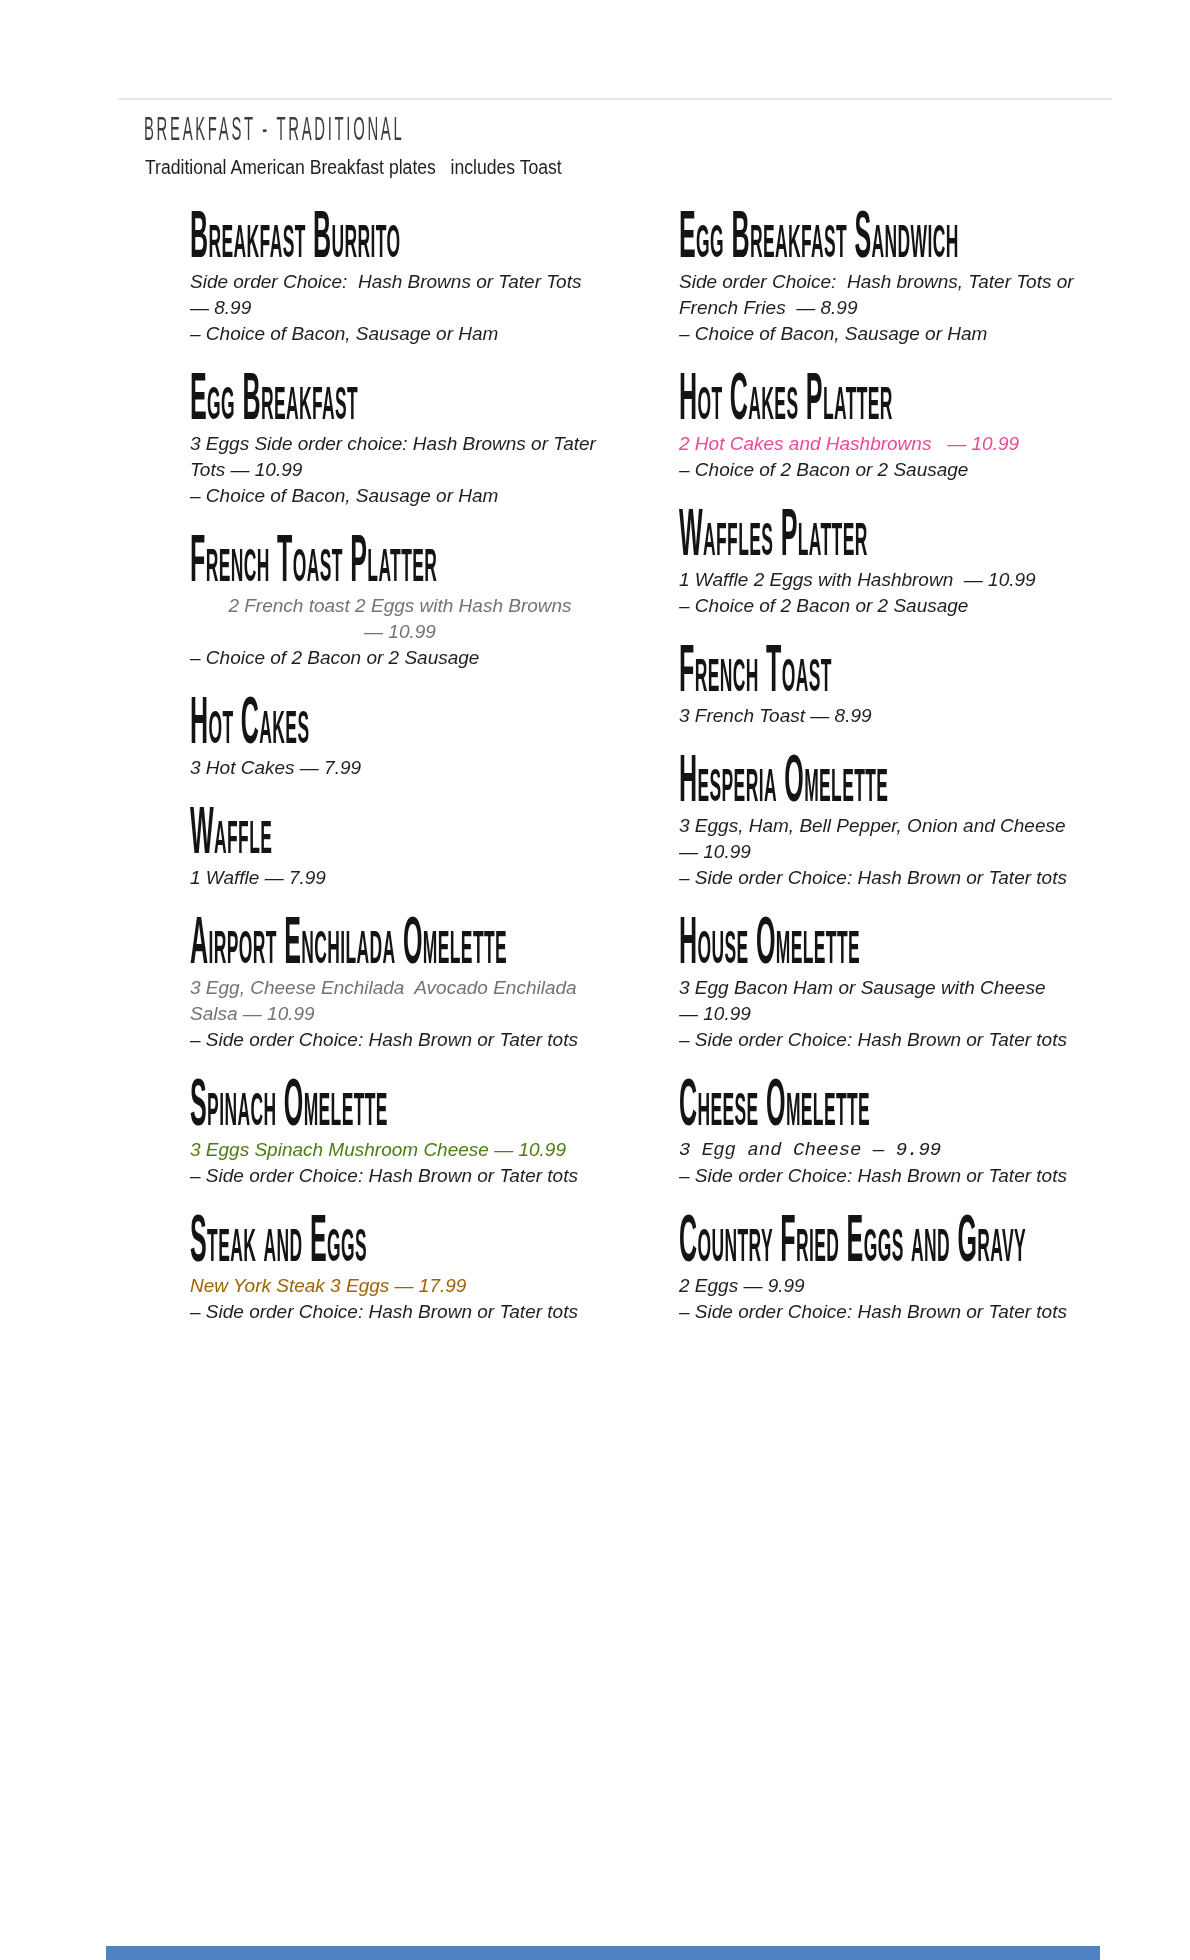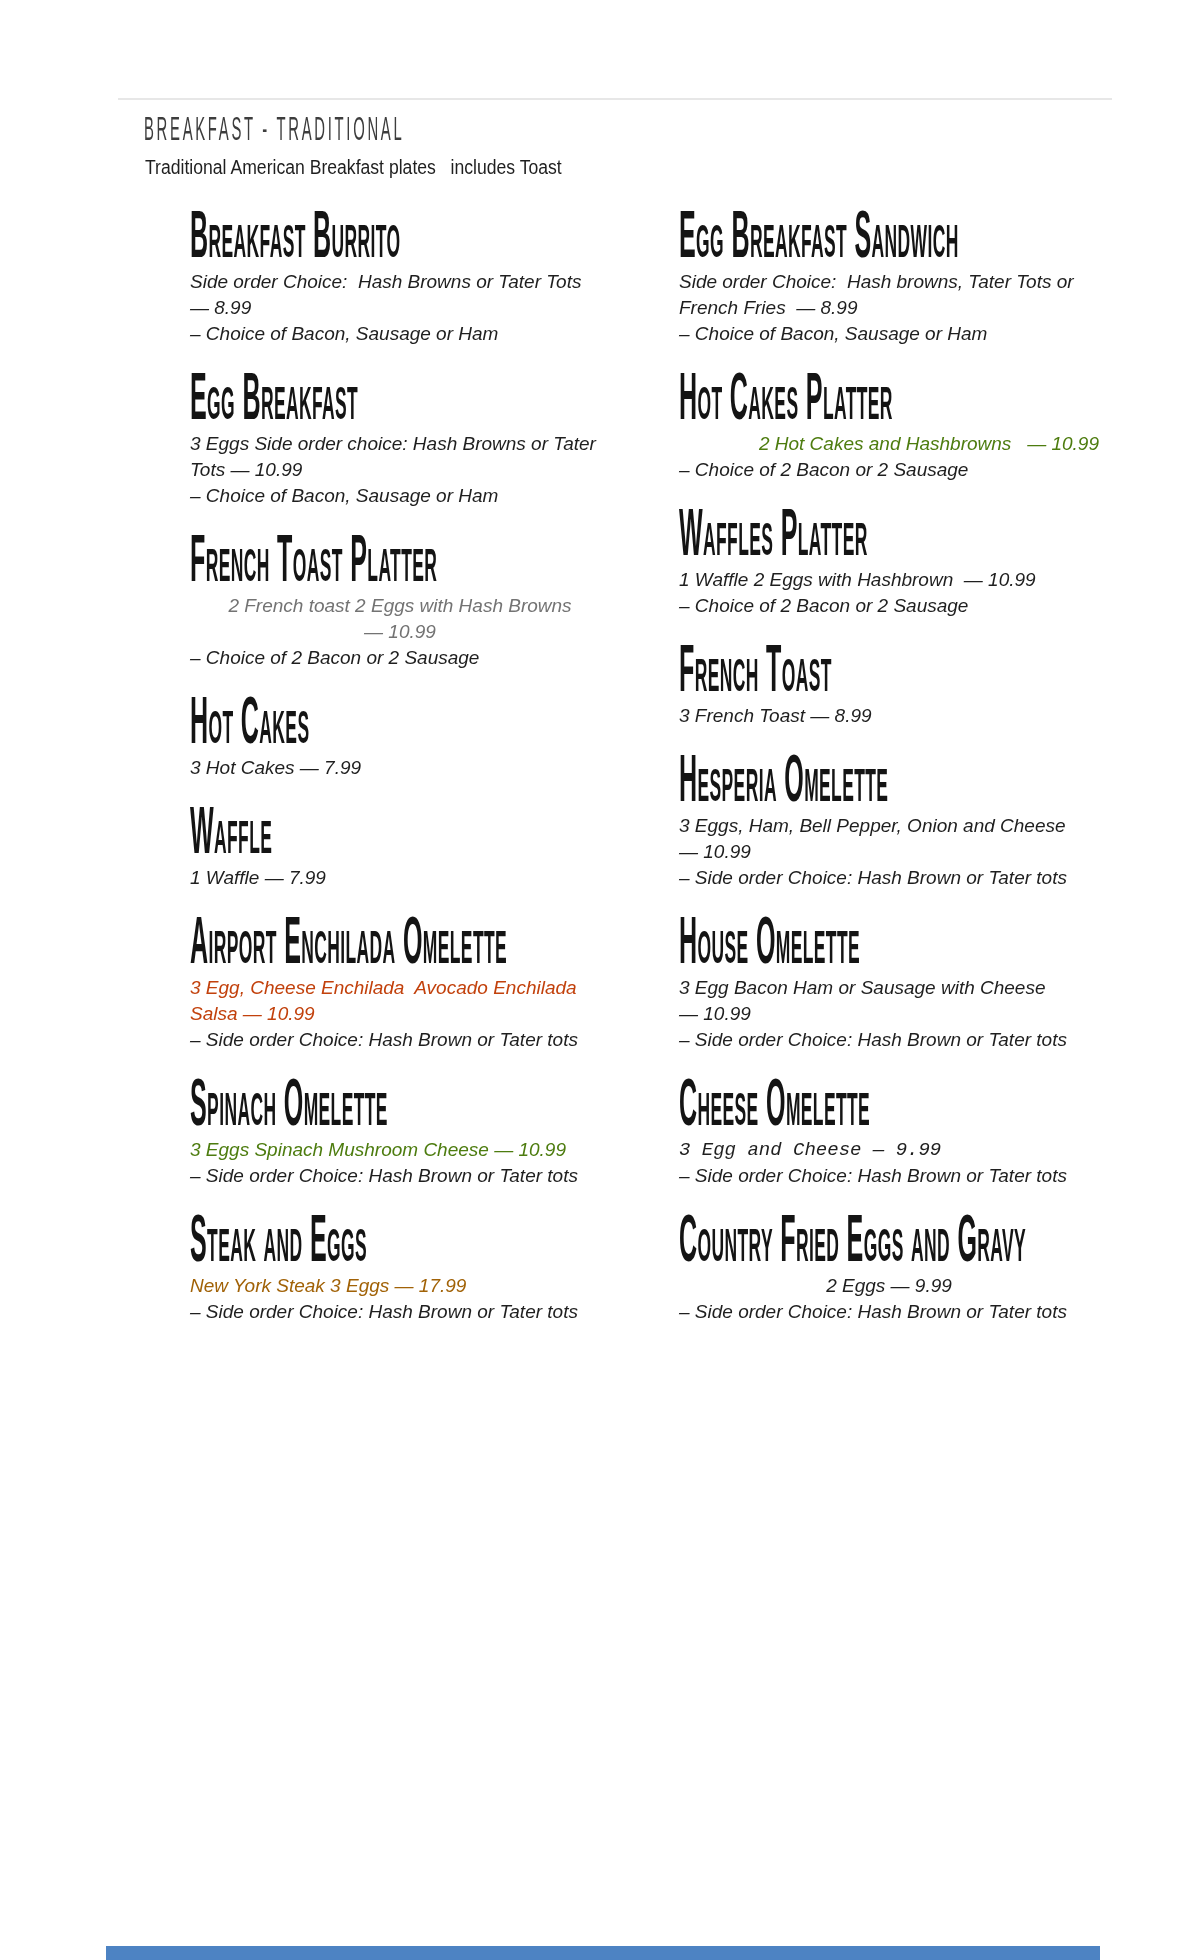--- a/index.html
+++ b/index.html
@@ -121,21 +121,21 @@
   </div>
 
   <div class="menu-item">
     <h3 class="menu-item-name" style="color: rgb(20, 20, 20);">Waffle</h3>
     <p class="menu-item-desc" style="color: rgb(31, 31, 31);">1 Waffle —&nbsp;7.99</p>
 
   </div>
 
   <div class="menu-item">
     <h3 class="menu-item-name" style="color: rgb(20, 20, 20);">Airport Enchilada Omelette</h3>
-    <p class="menu-item-desc" style="color: #c2410c;">3 Egg, Cheese Enchilada  Avocado Enchilada Salsa —&nbsp;10.99</p>
+    <p class="menu-item-desc" style="color: #737373;">3 Egg, Cheese Enchilada  Avocado Enchilada Salsa —&nbsp;10.99</p>
     <p class="menu-item-note" style="color: rgb(31, 31, 31);">– Side order Choice: Hash Brown or Tater tots</p>
   </div>
 
   <div class="menu-item">
     <h3 class="menu-item-name" style="color: rgb(20, 20, 20);">Spinach Omelette</h3>
     <p class="menu-item-desc" style="color: #4d7c0f;">3 Eggs Spinach Mushroom Cheese —&nbsp;10.99</p>
     <p class="menu-item-note" style="color: rgb(31, 31, 31);">– Side order Choice: Hash Brown or Tater tots</p>
   </div>
 
   <div class="menu-item">
@@ -146,21 +146,21 @@
 </div>
     <div class="menu-column">
   <div class="menu-item">
     <h3 class="menu-item-name" style="color: rgb(20, 20, 20);">Egg Breakfast Sandwich</h3>
     <p class="menu-item-desc" style="color: rgb(31, 31, 31);">Side order Choice:  Hash browns, Tater Tots or French Fries  —&nbsp;8.99</p>
     <p class="menu-item-note" style="color: rgb(31, 31, 31);">– Choice of Bacon, Sausage or Ham</p>
   </div>
 
   <div class="menu-item">
     <h3 class="menu-item-name" style="color: rgb(20, 20, 20);">Hot Cakes Platter</h3>
-    <p class="menu-item-desc" style="color: #4d7c0f; text-align: right;">2 Hot Cakes and Hashbrowns   —&nbsp;10.99</p>
+    <p class="menu-item-desc" style="color: #ec4899;">2 Hot Cakes and Hashbrowns   —&nbsp;10.99</p>
     <p class="menu-item-note" style="color: rgb(31, 31, 31);">– Choice of 2 Bacon or 2 Sausage</p>
   </div>
 
   <div class="menu-item">
     <h3 class="menu-item-name" style="color: rgb(20, 20, 20);">Waffles Platter</h3>
     <p class="menu-item-desc" style="color: rgb(31, 31, 31);">1 Waffle 2 Eggs with Hashbrown  —&nbsp;10.99</p>
     <p class="menu-item-note" style="color: rgb(31, 31, 31);">– Choice of 2 Bacon or 2 Sausage</p>
   </div>
 
   <div class="menu-item">
@@ -182,20 +182,20 @@
   </div>
 
   <div class="menu-item">
     <h3 class="menu-item-name" style="color: rgb(20, 20, 20);">Cheese Omelette</h3>
     <p class="menu-item-desc" style="color: rgb(31, 31, 31); font-family: Liberation Mono, monospace;">3 Egg and Cheese —&nbsp;9.99</p>
     <p class="menu-item-note" style="color: rgb(31, 31, 31);">– Side order Choice: Hash Brown or Tater tots</p>
   </div>
 
   <div class="menu-item">
     <h3 class="menu-item-name" style="color: rgb(20, 20, 20);">Country Fried Eggs and Gravy</h3>
-    <p class="menu-item-desc" style="color: rgb(31, 31, 31); text-align: center;">2 Eggs —&nbsp;9.99</p>
+    <p class="menu-item-desc" style="color: rgb(31, 31, 31);">2 Eggs —&nbsp;9.99</p>
     <p class="menu-item-note" style="color: rgb(31, 31, 31);">– Side order Choice: Hash Brown or Tater tots</p>
   </div>
 </div>
   </div>
 </div>
 
 <div class="bottom-accent-bar" style="background: rgb(77, 131, 195);"></div>
 
 </body></html>

